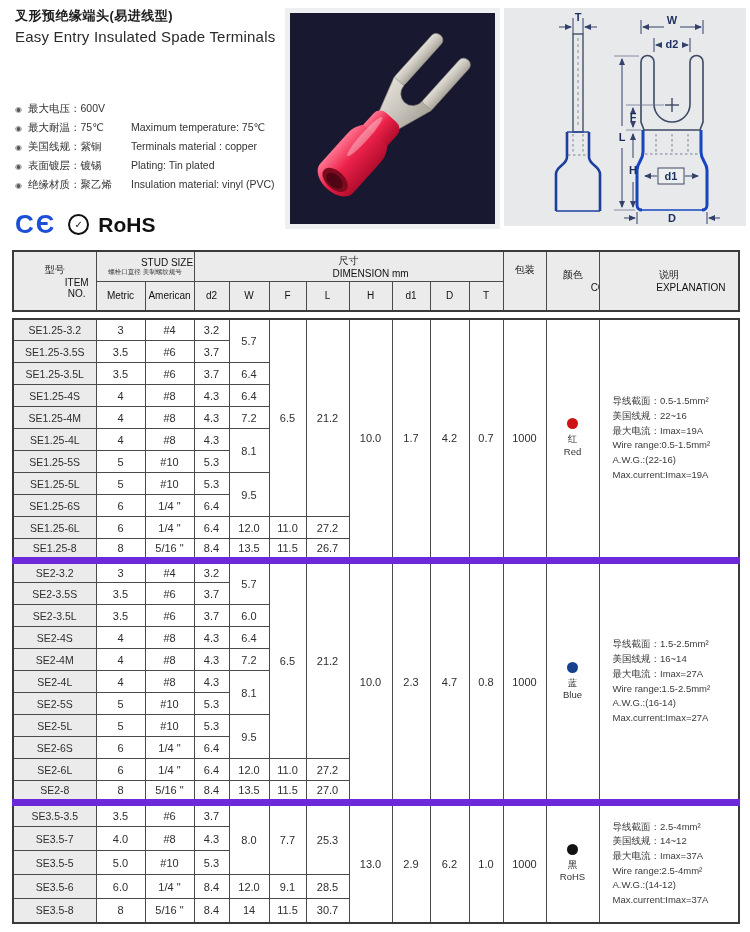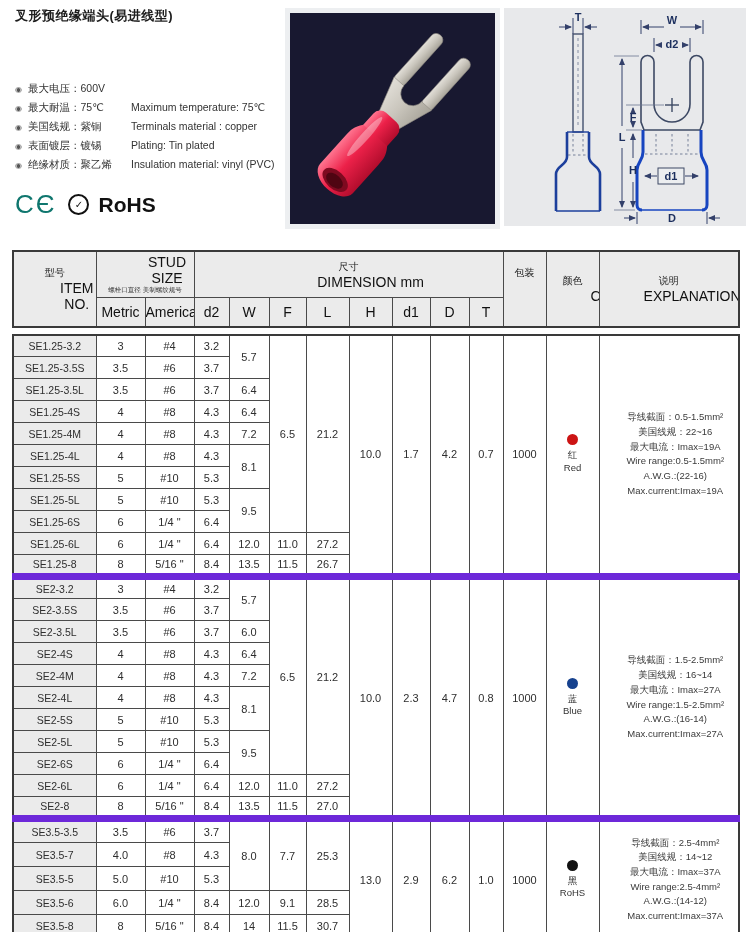--- a/index.html
+++ b/index.html
@@ -9,21 +9,21 @@
   
   .intro { position:absolute; left:15px; top:7px; width:268px; color:#222; }
   .title-zh { font-size:13px; font-weight:bold; color:#1c1c1c; letter-spacing:.5px; }
   .title-en { font-size:15px; color:#2a2a2a; margin-top:3px; letter-spacing:.2px; }
   .specs { margin-top:57px; }
   .spec-row { display:flex; align-items:baseline; height:19px; font-size:10.5px; color:#333; }
   .spec-bullet { width:13px; font-size:8px; color:#555; }
   .spec-zh { width:103px; }
   .spec-en { flex:1; }
   .certs { margin-top:12px; display:flex; align-items:center; }
-  .ce-mark { font-size:26px; font-weight:normal; color:#0f766e; letter-spacing:2px; }
+  .ce-mark { font-size:26px; font-weight:bold; color:#1d4ed8; letter-spacing:2px; }
   .cert-circle { width:21px; height:21px; border:2.5px solid #111; border-radius:50%;
     margin:0 9px 0 12px; display:flex; align-items:center; justify-content:center;
     font-size:10px; font-weight:bold; color:#111; }
   .rohs-mark { font-size:21px; font-weight:900; color:#111; }
 
   
   .photo-frame { position:absolute; left:285px; top:8px; width:215px; height:221px;
     background:#edeff1; padding:5px; }
   .photo-frame svg { display:block; }
 
@@ -34,46 +34,47 @@
 
   
   .tbl-wrap { position:absolute; left:12px; top:250px; width:726px; }
   table { border-collapse:collapse; table-layout:fixed; width:726px; }
   td { border:1px solid #4a4a4a; text-align:center; vertical-align:middle;
        font-size:11px; color:#2e2e2e; overflow:hidden; }
   .head-table { border:2px solid #3a3a3a; margin-bottom:6px; }
   .body-table { border:2px solid #3a3a3a; }
   .head-table td { background:#ebebeb; padding:2px 0; }
   .hc-zh { font-size:10px; color:#222; }
-  .hc-en { font-size:14px; color:#111;margin-left:44px; }
+  .hc-en { font-size:10px; color:#111;margin-left:44px; }
   .hc-tiny { font-size:6.5px; color:#333; white-space:nowrap; }
   .head-table tr:first-child td { height:26px; }
   .head-table tr:last-child td { height:29px; }
 
   .c-item{width:83px} .c-metric{width:49px} .c-american{width:49px} .c-d2{width:35px}
   .c-w{width:40px} .c-f{width:37px} .c-l{width:43px} .c-h{width:43px} .c-d1{width:38px}
   .c-dd{width:39px} .c-t{width:34px} .c-pack{width:43px} .c-color{width:53px} .c-expl{width:140px}
 
   .body-table tr { height:22px; }
   .body-table tr.tall { height:24px; }
   .body-table td.item-cell { background:#ebebeb; font-size:10.5px; }
   .body-table tr.section-start td { border-top:7px solid #6d28d9; }
   td.expl-cell { text-align:left; padding-left:13px; font-size:9.5px; color:#3a3a3a; }
-  td.expl-cell div { line-height:1.55; white-space:nowrap;text-align:center; }
+  td.expl-cell div { line-height:1.55; white-space:nowrap; }
   td.color-cell { font-size:9.5px; color:#333; }
   .dot { display:inline-block; width:11px; height:11px; border-radius:50%; margin-bottom:2px; }
   .cname { line-height:1.3; }
 </style>
 </head>
 <body>
 
 <div id="app">
 
   <div class="intro">
     <div class="title-zh">叉形预绝缘端头(易进线型)</div>
+    <div class="title-en">Easy Entry Insulated Spade Terminals</div>
     <div class="specs">
       <div class="spec-row">
         <span class="spec-bullet">◉</span>
         <span class="spec-zh">最大电压：600V</span>
       </div>
       <div class="spec-row">
         <span class="spec-bullet">◉</span>
         <span class="spec-zh">最大耐温：75℃</span>
         <span class="spec-en">Maximum temperature: 75℃</span>
       </div>

